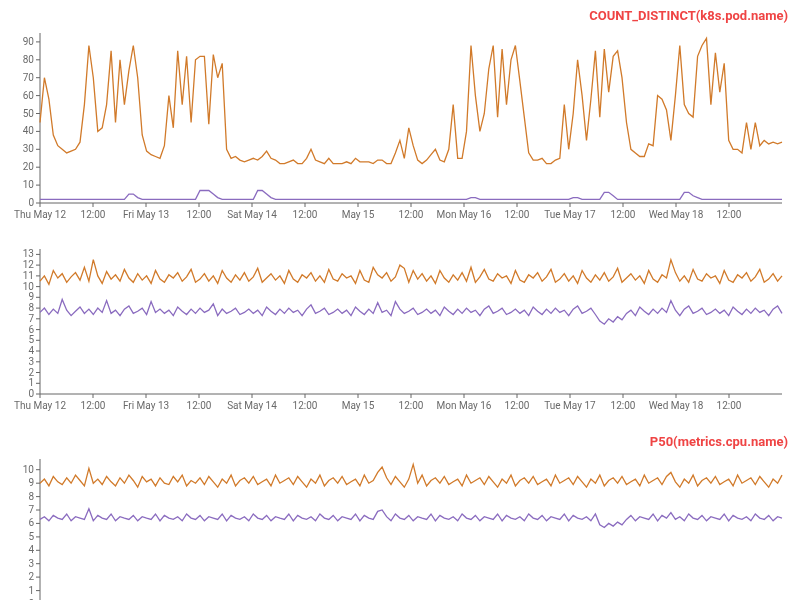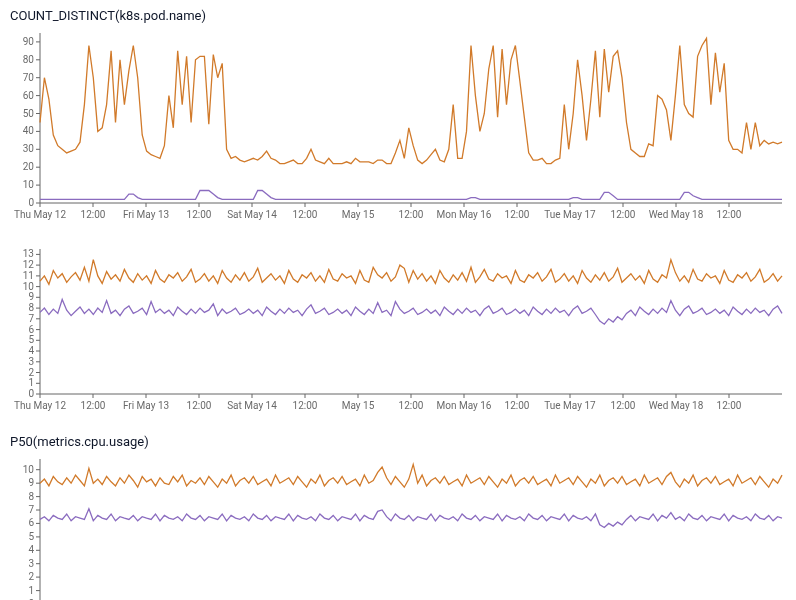--- a/index.html
+++ b/index.html
@@ -7,23 +7,24 @@
     padding: 8px;
     font-family: -apple-system, BlinkMacSystemFont, "Segoe UI", Roboto, sans-serif;
     background: #fff;
     color: #4a4a4a;
   }
   .chart-block {
     margin-bottom: 18px;
   }
   .chart-title {
     font-size: 13px;
-    font-weight: 400;
-    color: #0f172a;
+    font-weight: 700;
+    color: #ef4444;
     margin: 0 0 4px 2px;
+    text-align: right;
   }
   svg { display: block; }
   .axis text {
     font-size: 10px;
     fill: #6a6a6a;
   }
   .axis line, .axis path {
     stroke: #666;
     stroke-width: 1;
   }
@@ -157,21 +158,21 @@
           <line x1="668.0" y1="151" x2="668.0" y2="155"></line>
           <text x="668.0" y="166" text-anchor="middle">Wed May 18</text>
           <line x1="721.0" y1="151" x2="721.0" y2="155"></line>
           <text x="721.0" y="166" text-anchor="middle">12:00</text>
       </g>
       <path class="series-a" d="M32.0 38.2L36.4 32.9L40.9 41.4L45.3 27.5L49.8 35.0L54.2 30.7L58.7 39.3L63.1 33.9L67.5 29.6L72.0 37.1L76.4 24.3L80.9 38.2L85.3 16.7L89.8 32.9L94.2 40.4L98.6 28.6L103.1 36.1L107.5 31.8L112.0 38.2L116.4 26.4L120.9 35.0L125.3 39.3L129.7 30.7L134.2 37.1L138.6 32.9L143.1 40.4L147.5 27.5L152.0 36.1L156.4 39.3L160.9 31.8L165.3 35.0L169.7 29.6L174.2 38.2L178.6 33.9L183.1 26.4L187.5 39.3L192.0 36.1L196.4 30.7L200.8 38.2L205.3 32.9L209.7 40.4L214.2 27.5L218.6 35.0L223.1 39.3L227.5 31.8L231.9 37.1L236.4 29.6L240.8 38.2L245.3 33.9L249.7 25.3L254.2 39.3L258.6 35.0L263.0 30.7L267.5 37.1L271.9 32.9L276.4 40.4L280.8 27.5L285.3 36.1L289.7 39.3L294.1 31.8L298.6 35.0L303.0 29.6L307.5 38.2L311.9 32.9L316.4 39.3L320.8 26.4L325.2 36.1L329.7 38.2L334.1 30.7L338.6 35.0L343.0 32.9L347.5 40.4L351.9 27.5L356.3 37.1L360.8 39.3L365.2 24.3L369.7 31.8L374.1 35.0L378.6 29.6L383.0 38.2L387.4 33.9L391.9 22.1L396.3 25.3L400.8 39.3L405.2 27.5L409.7 36.1L414.1 30.7L418.6 38.2L423.0 32.9L427.4 40.4L431.9 27.5L436.3 35.0L440.8 39.3L445.2 31.8L449.7 37.1L454.1 29.6L458.5 38.2L463.0 24.3L467.4 39.3L471.9 33.9L476.3 26.4L480.8 36.1L485.2 38.2L489.6 30.7L494.1 35.0L498.5 32.9L503.0 40.4L507.4 27.5L511.9 37.1L516.3 39.3L520.7 31.8L525.2 35.0L529.6 29.6L534.1 38.2L538.5 33.9L543.0 26.4L547.4 39.3L551.8 36.1L556.3 30.7L560.7 38.2L565.2 32.9L569.6 40.4L574.1 27.5L578.5 35.0L582.9 39.3L587.4 31.8L591.8 37.1L596.3 29.6L600.7 38.2L605.2 33.9L609.6 25.3L614.0 39.3L618.5 35.0L622.9 30.7L627.4 37.1L631.8 32.9L636.3 40.4L640.7 27.5L645.1 36.1L649.6 39.3L654.0 31.8L658.5 35.0L662.9 16.7L667.4 29.6L671.8 38.2L676.3 32.9L680.7 39.3L685.1 26.4L689.6 36.1L694.0 38.2L698.5 30.7L702.9 35.0L707.4 32.9L711.8 40.4L716.2 27.5L720.7 37.1L725.1 39.3L729.6 31.8L734.0 35.0L738.5 29.6L742.9 38.2L747.3 33.9L751.8 26.4L756.2 39.3L760.7 36.1L765.1 30.7L769.6 38.2L774.0 32.9"></path>
         <path class="series-b" d="M32.0 69.4L36.4 65.1L40.9 71.5L45.3 66.1L49.8 70.4L54.2 56.5L58.7 67.2L63.1 72.6L67.5 68.3L72.0 64.0L76.4 70.4L80.9 66.1L85.3 71.5L89.8 65.1L94.2 69.4L98.6 57.6L103.1 70.4L107.5 67.2L112.0 72.6L116.4 66.1L120.9 62.9L125.3 70.4L129.7 68.3L134.2 65.1L138.6 71.5L143.1 58.6L147.5 69.4L152.0 66.1L156.4 70.4L160.9 67.2L165.3 72.6L169.7 64.0L174.2 68.3L178.6 71.5L183.1 66.1L187.5 70.4L192.0 65.1L196.4 69.4L200.8 67.2L205.3 60.8L209.7 72.6L214.2 66.1L218.6 70.4L223.1 68.3L227.5 65.1L231.9 71.5L236.4 69.4L240.8 66.1L245.3 70.4L249.7 67.2L254.2 72.6L258.6 64.0L263.0 68.3L267.5 71.5L271.9 66.1L276.4 70.4L280.8 65.1L285.3 69.4L289.7 67.2L294.1 72.6L298.6 66.1L303.0 61.9L307.5 70.4L311.9 68.3L316.4 65.1L320.8 71.5L325.2 69.4L329.7 66.1L334.1 70.4L338.6 67.2L343.0 72.6L347.5 64.0L351.9 68.3L356.3 71.5L360.8 66.1L365.2 70.4L369.7 59.7L374.1 69.4L378.6 67.2L383.0 72.6L387.4 58.6L391.9 66.1L396.3 70.4L400.8 68.3L405.2 65.1L409.7 71.5L414.1 69.4L418.6 66.1L423.0 70.4L427.4 67.2L431.9 72.6L436.3 64.0L440.8 68.3L445.2 71.5L449.7 66.1L454.1 70.4L458.5 65.1L463.0 69.4L467.4 67.2L471.9 72.6L476.3 66.1L480.8 62.9L485.2 70.4L489.6 68.3L494.1 65.1L498.5 71.5L503.0 69.4L507.4 66.1L511.9 70.4L516.3 67.2L520.7 72.6L525.2 64.0L529.6 68.3L534.1 71.5L538.5 66.1L543.0 70.4L547.4 65.1L551.8 69.4L556.3 67.2L560.7 72.6L565.2 66.1L569.6 62.9L574.1 70.4L578.5 68.3L582.9 65.1L587.4 71.5L591.8 78.0L596.3 81.2L600.7 75.8L605.2 79.0L609.6 73.7L614.0 76.9L618.5 70.4L622.9 67.2L627.4 72.6L631.8 64.0L636.3 68.3L640.7 71.5L645.1 66.1L649.6 70.4L654.0 65.1L658.5 69.4L662.9 57.6L667.4 67.2L671.8 72.6L676.3 66.1L680.7 62.9L685.1 70.4L689.6 68.3L694.0 65.1L698.5 71.5L702.9 69.4L707.4 66.1L711.8 70.4L716.2 67.2L720.7 72.6L725.1 64.0L729.6 68.3L734.0 71.5L738.5 66.1L742.9 70.4L747.3 65.1L751.8 69.4L756.2 67.2L760.7 72.6L765.1 66.1L769.6 62.9L774.0 70.4"></path>
     </svg>
   </div>
     <div class="chart-block">
-    <div class="chart-title">P50(metrics.cpu.usage)</div>
+    <div class="chart-title">P50(metrics.cpu.name)</div>
     <svg width="780" height="173">
       <g class="axis">
         <line x1="32" y1="6" x2="32" y2="151"></line>
         <line x1="28" y1="151.0" x2="32" y2="151.0"></line>
           <text x="26" y="154.0" text-anchor="end">0</text>
           <line x1="28" y1="137.6" x2="32" y2="137.6"></line>
           <text x="26" y="140.6" text-anchor="end">1</text>
           <line x1="28" y1="124.1" x2="32" y2="124.1"></line>
           <text x="26" y="127.1" text-anchor="end">2</text>
           <line x1="28" y1="110.7" x2="32" y2="110.7"></line>

